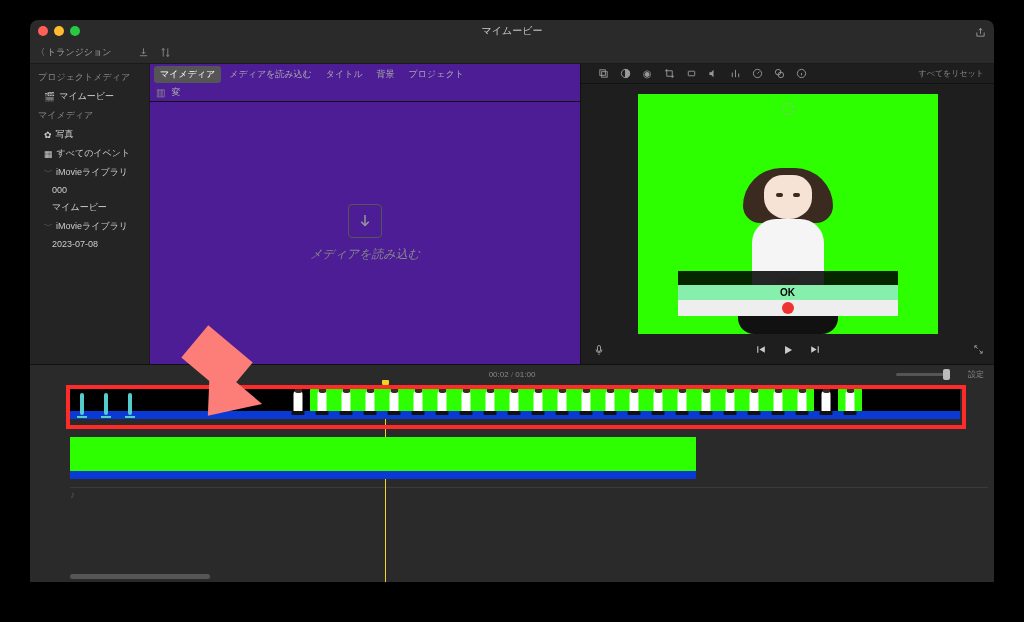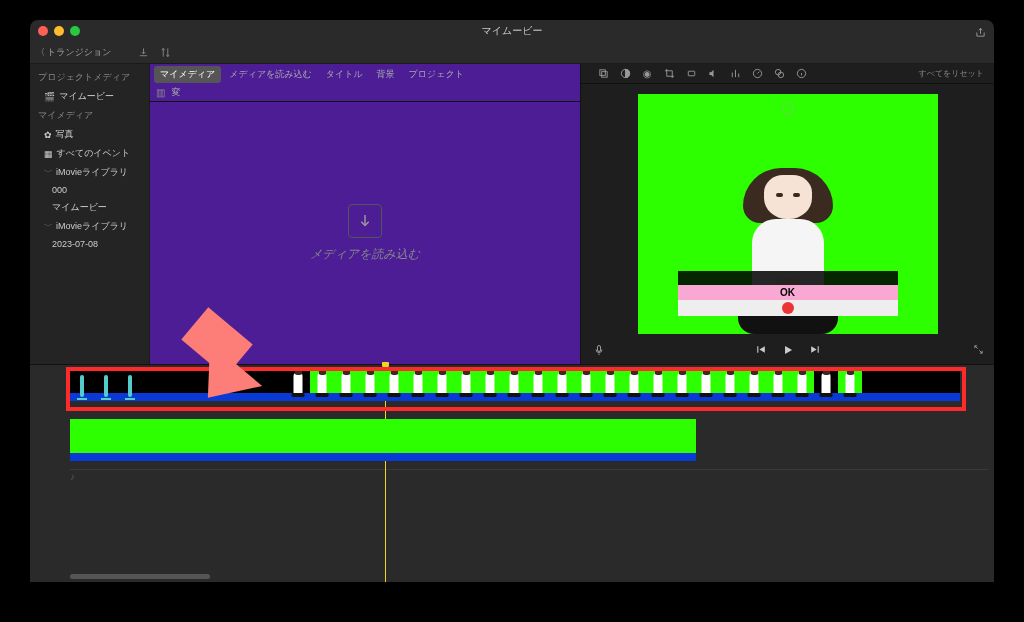--- a/index.html
+++ b/index.html
@@ -42,21 +42,21 @@
   .avatar { position: absolute; left: 50%; bottom: 0; transform: translateX(-50%); display: flex; flex-direction: column; align-items: center; }
   .av-hair { width: 90px; height: 55px; background: #3a2a20; border-radius: 45px 45px 20px 20px; position: relative; }
   .av-face { width: 48px; height: 44px; background: #f7e3d6; border-radius: 40% 40% 48% 48%; position: absolute; left: 50%; bottom: 4px; transform: translateX(-50%); }
   .eye { position: absolute; width: 7px; height: 4px; background: #3a2a20; border-radius: 2px; top: 18px; }
   .eye.l { left: 12px; } .eye.r { right: 12px; }
   .av-body { width: 72px; height: 85px; background: #f5f5f5; border-radius: 24px 24px 6px 6px; position: relative; margin-top: -4px; }
   .av-hands { width: 28px; height: 20px; background: #f7e3d6; border-radius: 10px; position: absolute; bottom: 6px; left: 50%; transform: translateX(-50%); }
   .av-skirt { width: 100px; height: 36px; background: #111; border-radius: 6px 6px 16px 16px; position: relative; margin-top: -6px; }
   .ok-bar { position: absolute; bottom: 18px; left: 50%; transform: translateX(-50%); width: 220px; }
   .ok-bar-top { height: 14px; background: rgba(0,0,0,.85); }
-  .ok-bar-mid { height: 15px; background: #f9a8d4; display: flex; align-items: center; justify-content: center; font-size: 10px; font-weight: 600; }
+  .ok-bar-mid { height: 15px; background: #86efac; display: flex; align-items: center; justify-content: center; font-size: 10px; font-weight: 600; }
   .ok-bar-bot { height: 16px; background: #eee; display: flex; align-items: center; justify-content: center; }
   .rec-dot { width: 12px; height: 12px; background: #e33; border-radius: 50%; display:flex; align-items:center; justify-content:center; color:#fff; font-size:8px;}
   .player-bar { height: 26px; display: flex; align-items: center; justify-content: center; gap: 14px; color: #ccc; font-size: 12px; position: relative; }
   .player-bar .mic { position: absolute; left: 12px; color: #999; }
   .player-bar .expand { position: absolute; right: 10px; color: #999; }
   .timeline-area { flex: 1; background: #2a2a2a; display: flex; flex-direction: column; border-top: 1px solid #111; }
   .tl-top { height: 18px; display: flex; align-items: center; padding: 0 8px; font-size: 8px; color: #888; position: relative; }
   .tl-time { position: absolute; left: 50%; transform: translateX(-50%); }
   .tl-time .sep { color: #666; }
   .tl-zoom { position: absolute; right: 44px; display: flex; align-items: center; gap: 2px; }
@@ -307,20 +307,33 @@
           <svg width="11" height="11" viewBox="0 0 24 24" fill="none" stroke="currentColor" stroke-width="2">
               <path d="M4 4l6 6M4 4v5M4 4h5"></path>
               <path d="M20 20l-6-6M20 20v-5M20 20h-5"></path>
             </svg>
         </span>
       </div>
     </div>
   </div>
 
   <div class="timeline-area">
+    <div class="tl-top">
+      <div class="tl-time">
+        <span>00:02</span>
+        <span class="sep"> / </span>
+        <span>01:00</span>
+      </div>
+      <div class="tl-zoom">
+        <div class="zoom-track">
+            <div class="zoom-thumb"></div>
+          </div>
+      </div>
+      <div class="tl-settings">設定</div>
+    </div>
 
     <div class="tracks">
       <div class="playhead" style="left:355px;"></div>
 
       <div class="track-row" style="height:36px;">
         <div class="clip" style="left:0; width:890px;">
           <div class="clip-thumbs">
             <span class="thb-dark">
                 <span class="mic-thumb"></span>
               </span>

